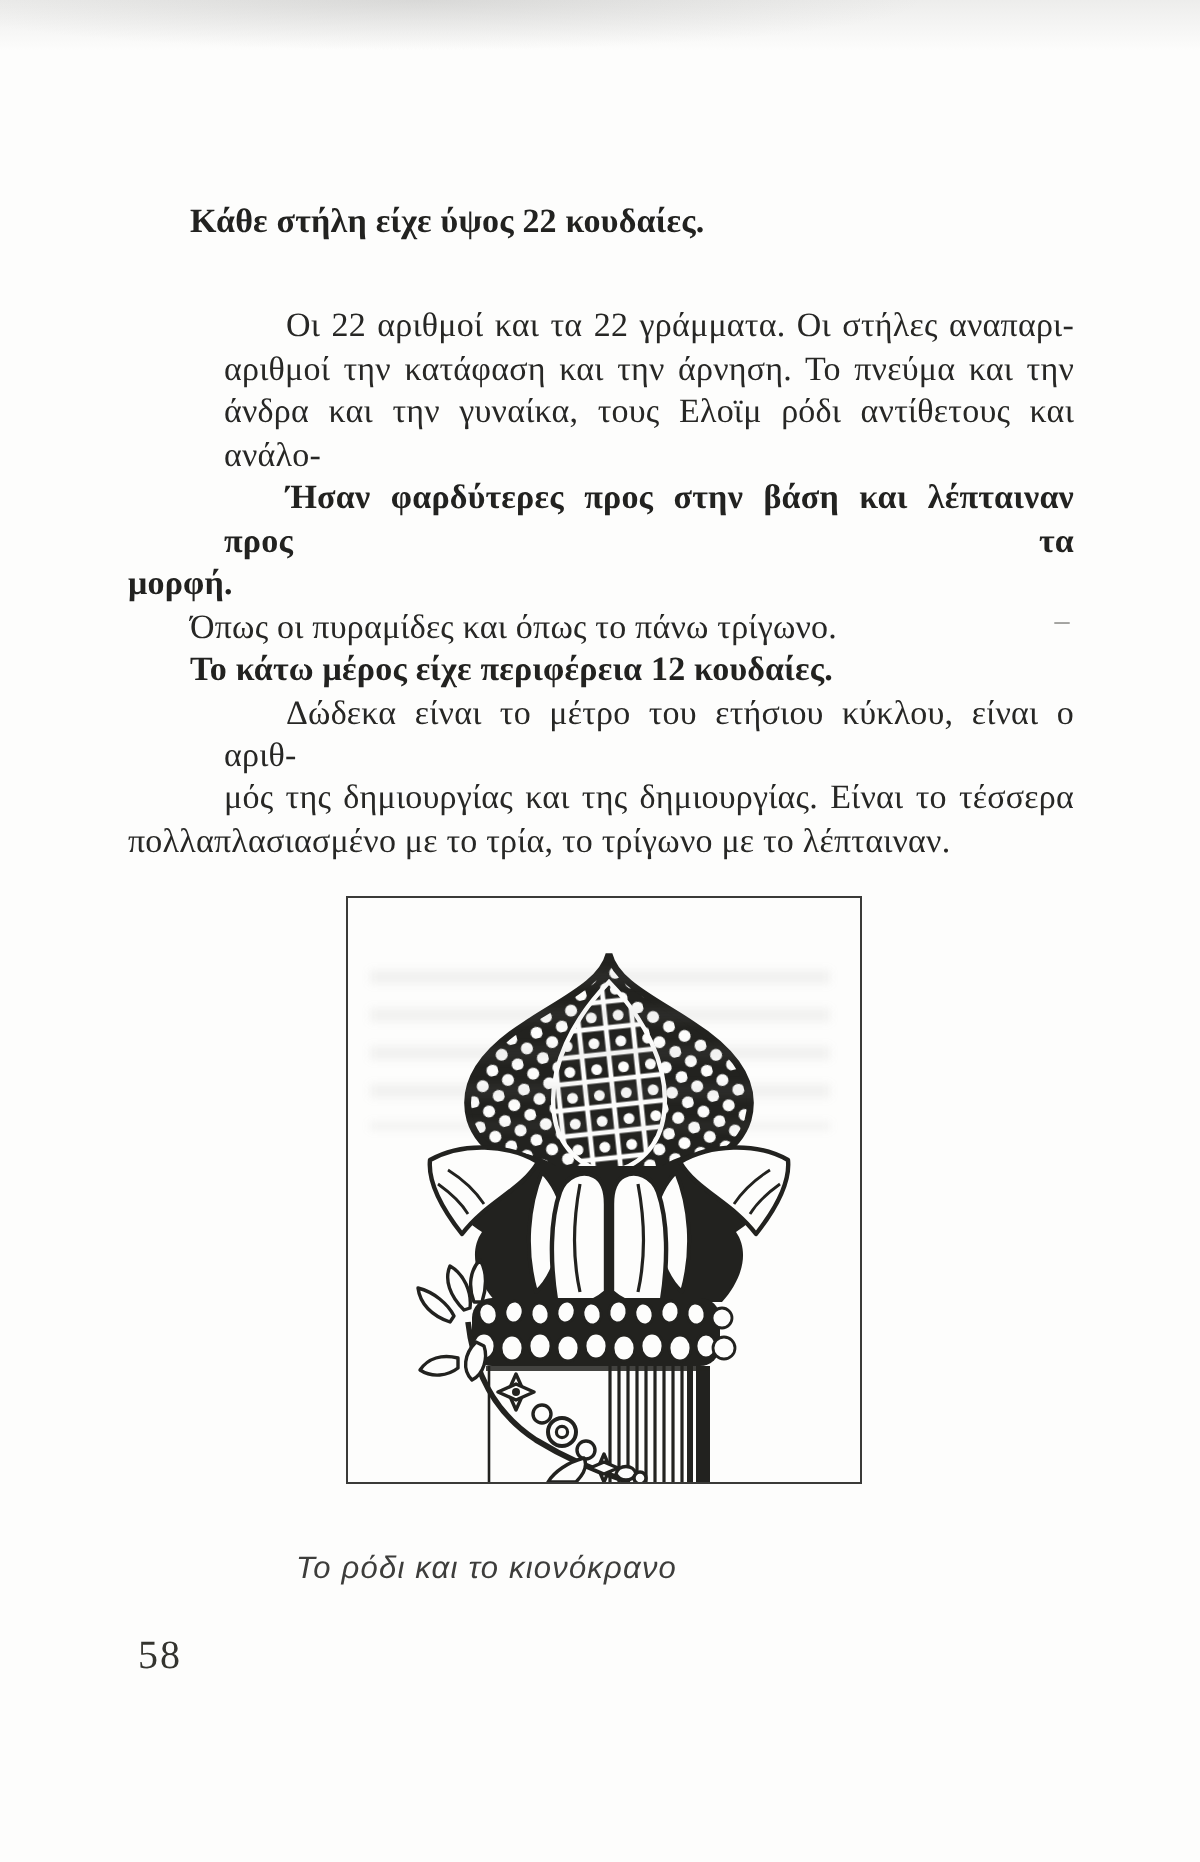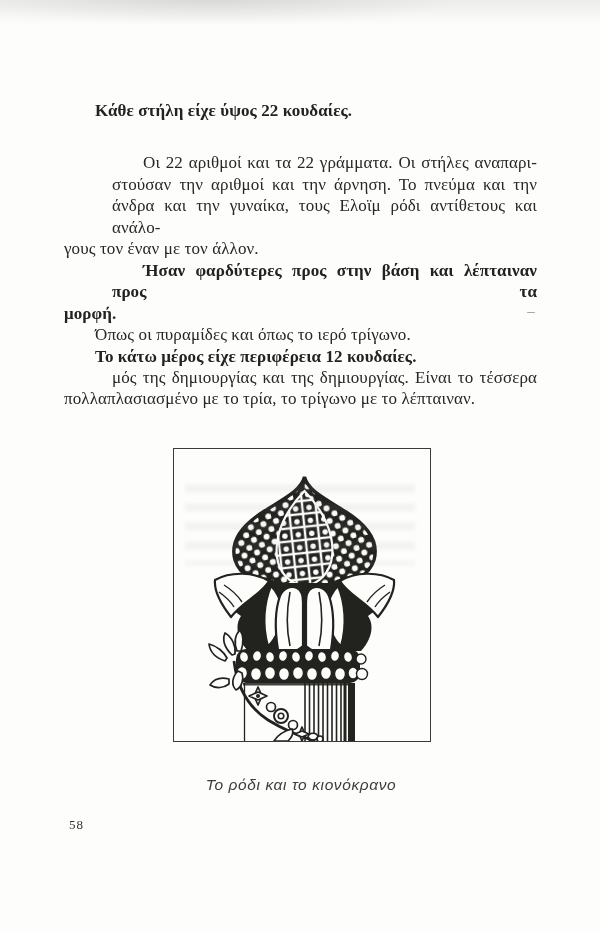--- a/index.html
+++ b/index.html
@@ -35,62 +35,62 @@
   }
   .fig-frame svg{display:block;width:100%;height:100%;}
   .ghosting{
     position:absolute;left:185px;top:485px;width:230px;height:80px;
     background:repeating-linear-gradient(180deg,
       rgba(140,140,136,0.10) 0 7px, rgba(140,140,136,0) 7px 19px);
     filter:blur(2px);pointer-events:none;
   }
   .caption{
     position:absolute;left:148px;top:776px;width:306px;
-    text-align:center;font-family:"Liberation Sans", sans-serif;
+    text-align:left;font-family:"Liberation Sans", sans-serif;
     font-style:italic;font-size:15.5px;letter-spacing:0.6px;color:#3d3d3b;
   }
   .pagenum{
     position:absolute;left:69px;top:817px;
-    font-size:13px;color:#34342f;letter-spacing:1px;
+    font-size:20px;color:#34342f;letter-spacing:1px;
   }
 </style>
 </head>
 <body>
 
 <div class="page">
 
   <div class="top-smudge"></div>
 
   <div class="text-col">
 
     <div class="para b head">
       <div class="ln in">Κάθε στήλη είχε ύψος 22 κουδαίες.</div>
     </div>
 
     <div class="para">
       <div class="ln in j">Οι 22 αριθμοί και τα 22 γράμματα. Οι στήλες αναπαρι-</div>
-      <div class="ln j">στούσαν την αριθμοί και την άρνηση. Το πνεύμα και την</div>
+      <div class="ln j">αριθμοί την κατάφαση και την άρνηση. Το πνεύμα και την</div>
       <div class="ln j">άνδρα και την γυναίκα, τους Ελοϊμ ρόδι αντίθετους και ανάλο-</div>
-      <div class="ln">γους τον έναν με τον άλλον.</div>
     </div>
 
     <div class="para b">
       <div class="ln in j">Ήσαν φαρδύτερες προς στην βάση και λέπταιναν προς τα</div>
       <div class="ln">μορφή.</div>
     </div>
 
     <div class="para">
-      <div class="ln in">Όπως οι πυραμίδες και όπως το ιερό τρίγωνο.</div>
+      <div class="ln in">Όπως οι πυραμίδες και όπως το πάνω τρίγωνο.</div>
     </div>
 
     <div class="para b">
       <div class="ln in">Το κάτω μέρος είχε περιφέρεια 12 κουδαίες.</div>
     </div>
 
     <div class="para">
+      <div class="ln in j">Δώδεκα είναι το μέτρο του ετήσιου κύκλου, είναι ο αριθ-</div>
       <div class="ln j">μός της δημιουργίας και της δημιουργίας. Είναι το τέσσερα</div>
       <div class="ln">πολλαπλασιασμένο με το τρία, το τρίγωνο με το λέπταιναν.</div>
     </div>
 
   </div>
 
   <div class="stray">–</div>
 
   <figure class="fig-frame">
     <svg viewBox="0 0 256 292" preserveAspectRatio="none">

